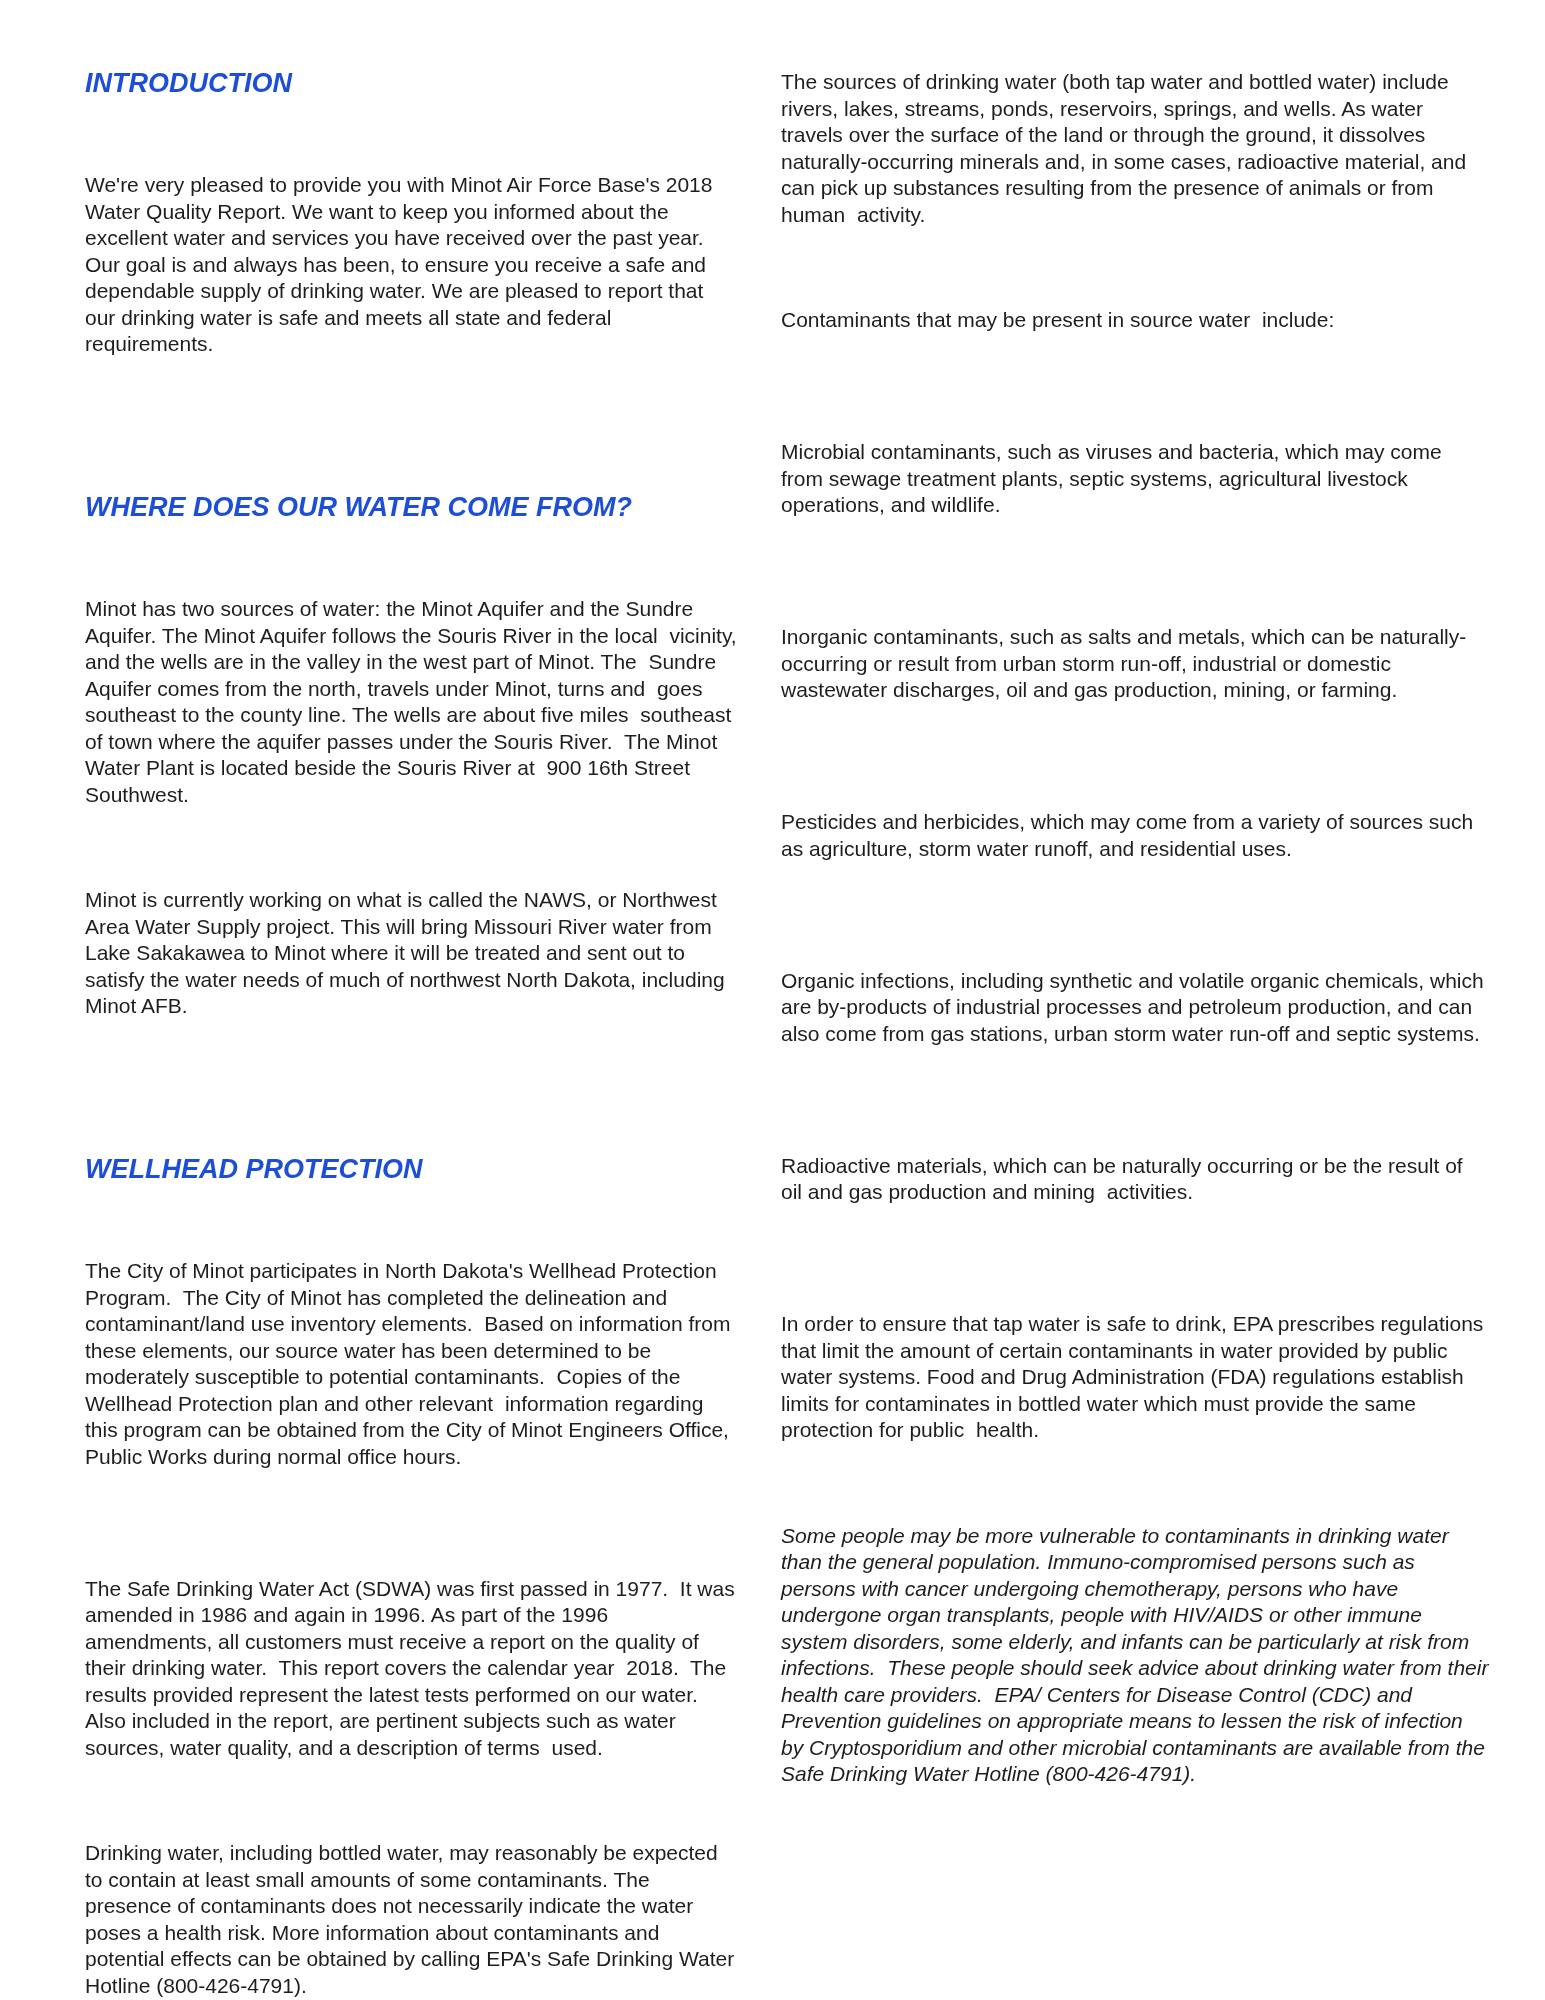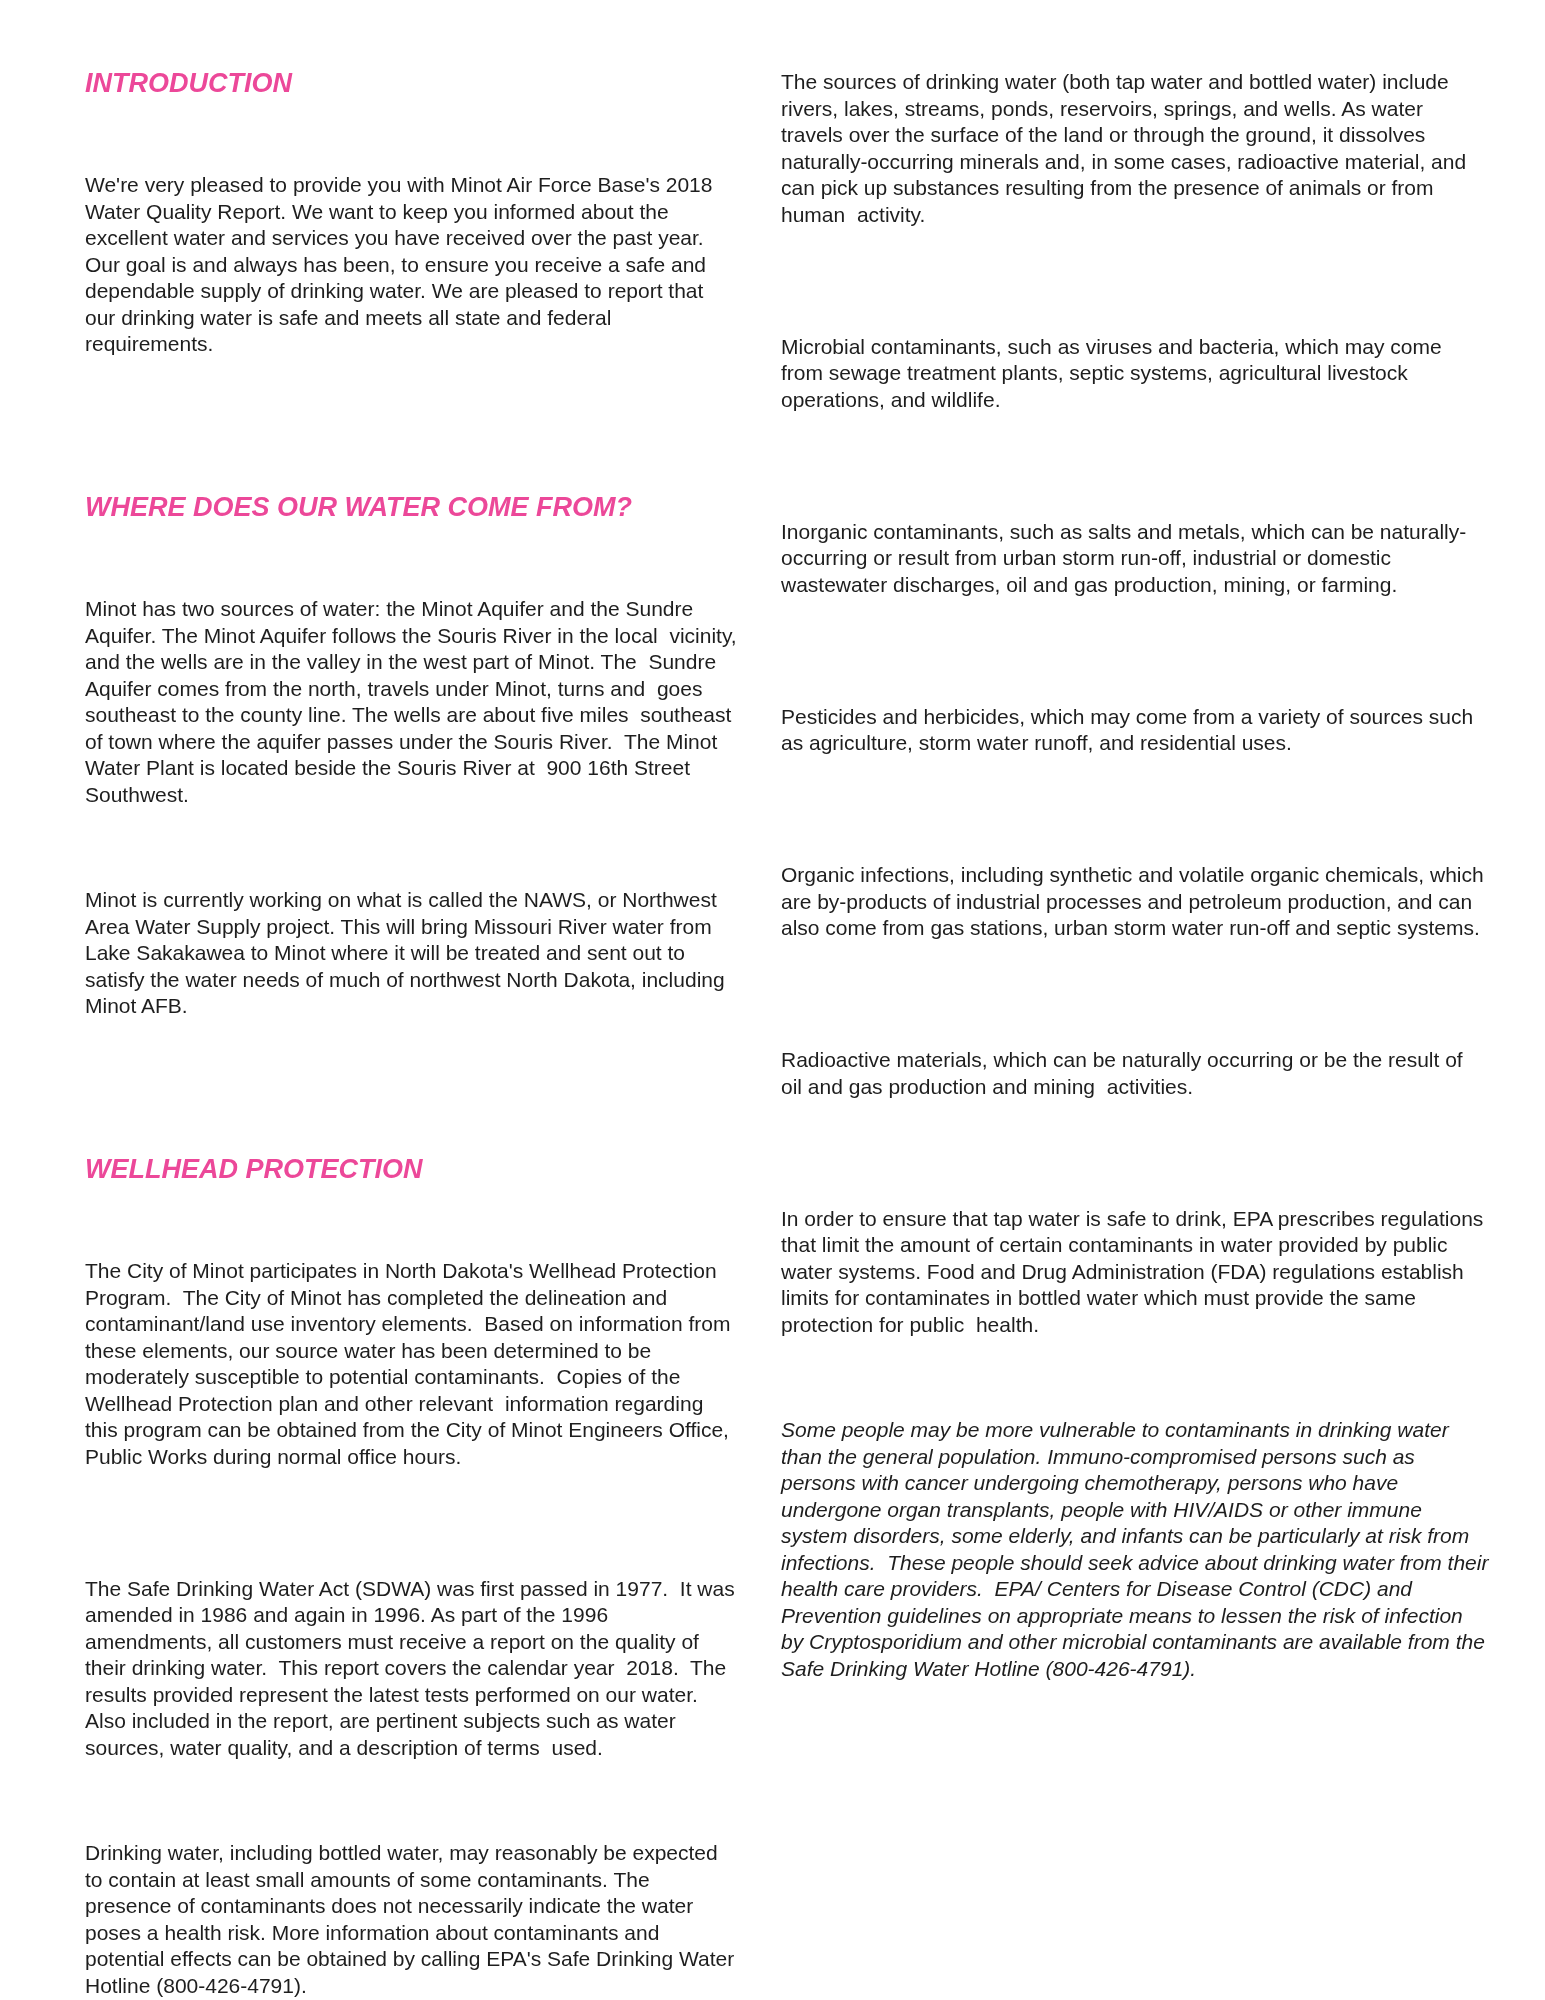--- a/index.html
+++ b/index.html
@@ -20,21 +20,21 @@
     line-height: 26.5px;
     white-space: pre-wrap;
   }
   .col-left  { left: 85px;  width: 652px; }
   .col-right { left: 781px; width: 708px; }
   .col h2 {
     font-size: 27px;
     line-height: 29px;
     font-style: italic;
     font-weight: bold;
-    color: #ec4899;
+    color: #1d4ed8;
     margin: 30px 0 21px 0;
     white-space: normal;
   }
   .col h2:first-child { margin-top: 0; }
   .col p { margin: 0 0 26px 0; }
   .col p.extra-gap { margin-bottom: 72px; font-style: italic; }
   strong { font-weight: normal; text-align: right; }
 </style>
 </head>
 <body>
@@ -55,20 +55,21 @@
     <p>The Safe Drinking Water Act (SDWA) was first passed in 1977.  It was amended in 1986 and again in 1996. As part of the 1996 amendments, all customers must receive a report on the quality of their drinking water.  This report covers the calendar year  2018.  The results provided represent the latest tests performed on our water. Also included in the report, are pertinent subjects such as water sources, water quality, and a description of terms  used.</p>
     <p>Drinking water, including bottled water, may reasonably be expected to contain at least small amounts of some contaminants. The presence of contaminants does not necessarily indicate the water poses a health risk. More information about contaminants and potential effects can be obtained by calling EPA's Safe Drinking Water Hotline (800-426-4791).</p>
 
     
     
     
   </div>
 
   <div class="col col-right">
     <p>The sources of drinking water (both tap water and bottled water) include rivers, lakes, streams, ponds, reservoirs, springs, and wells. As water travels over the surface of the land or through the ground, it dissolves naturally-occurring minerals and, in some cases, radioactive material, and can pick up substances resulting from the presence of animals or from human  activity.</p>
+    <p>Contaminants that may be present in source water  include:</p>
 
     <p><strong>Microbial contaminants</strong><span>, such as viruses and bacteria, which may come from sewage treatment plants, septic systems, agricultural livestock operations, and wildlife.</span></p>
 
     <p><strong>Inorganic contaminants</strong><span>, such as salts and metals, which can be naturally- occurring or result from urban storm run-off, industrial or domestic wastewater discharges, oil and gas production, mining, or farming.</span></p>
 
     <p><strong>Pesticides and herbicides</strong><span>, which may come from a variety of sources such as agriculture, storm water runoff, and residential uses.</span></p>
 
     <p><strong>Organic infections</strong><span>, including synthetic and volatile organic chemicals, which are by-products of industrial processes and petroleum production, and can also come from gas stations, urban storm water run-off and septic systems.</span></p>
 
     <p><strong>Radioactive materials</strong><span>, which can be naturally occurring or be the result of oil and gas production and mining  activities.</span></p>

